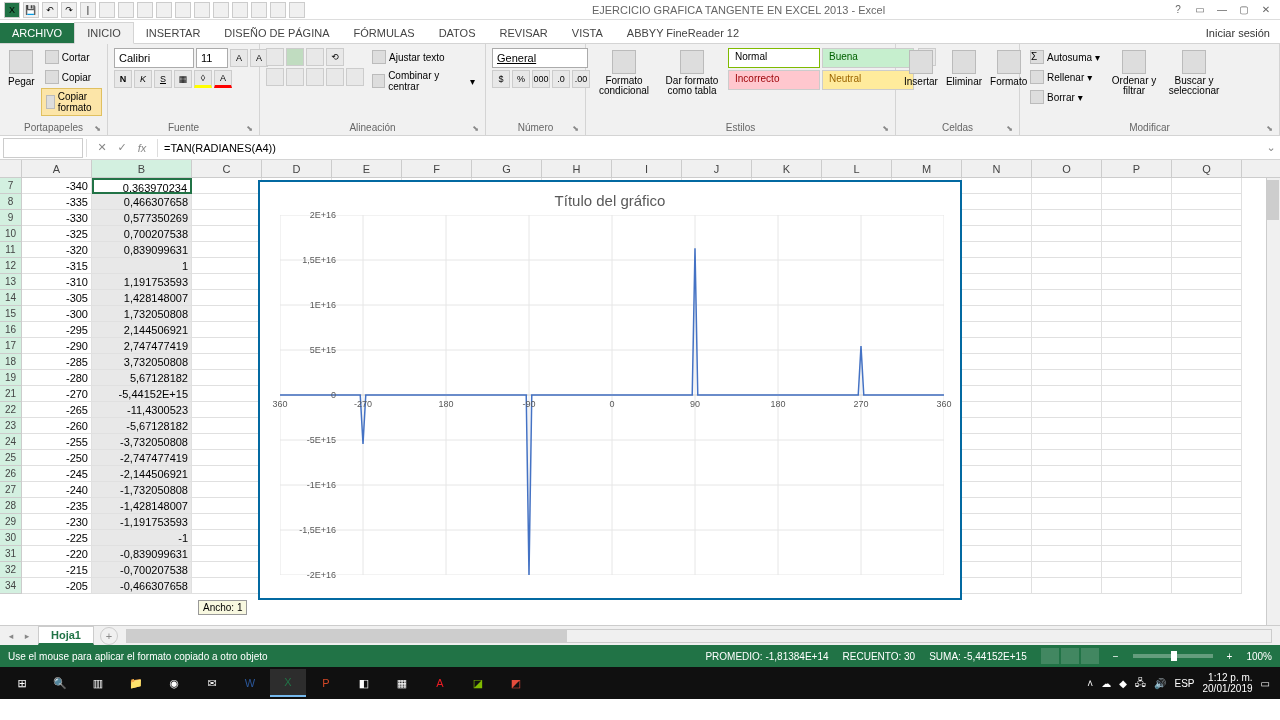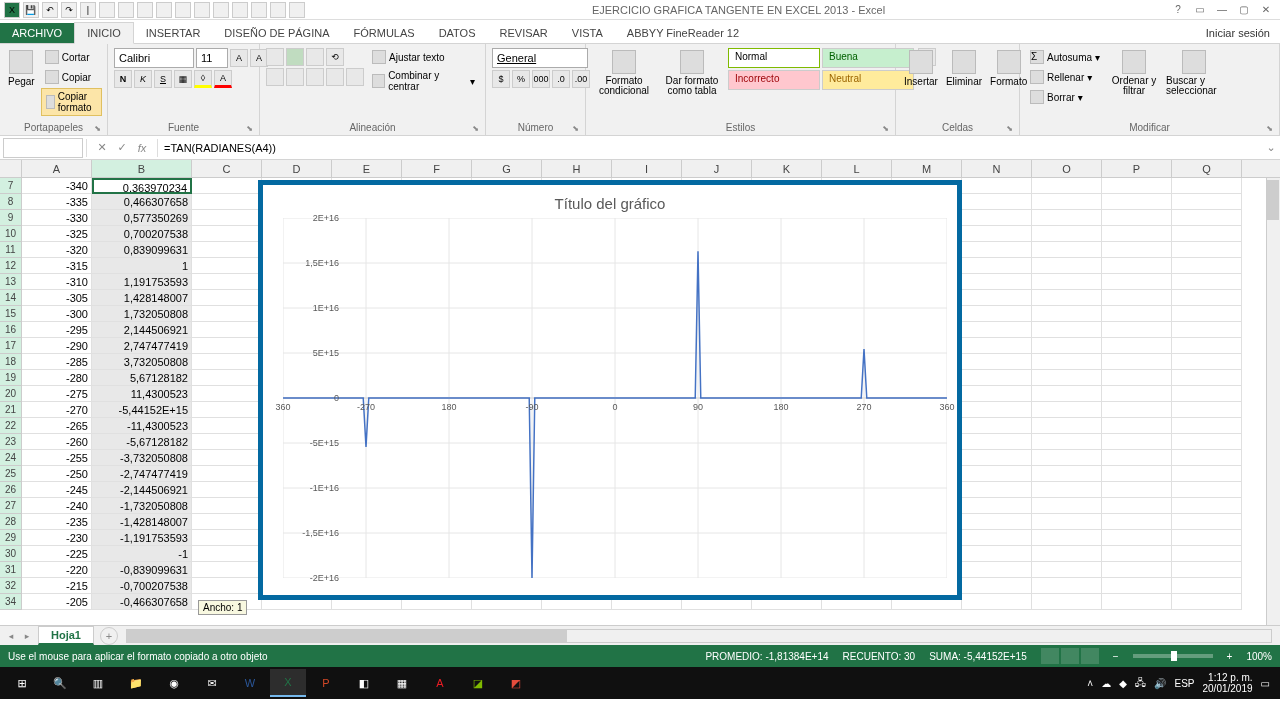--- a/index.html
+++ b/index.html
@@ -73,21 +73,21 @@
 .row-h.sel { background: #d3f0e0; }
 .cell { border-right: 1px solid #e0e0e0; border-bottom: 1px solid #e0e0e0; text-align: right; padding: 0 3px; font-size: 11px; line-height: 16px; white-space: nowrap; overflow: hidden; }
 .cell.selA { width: 70px; }
 .cell.selB { width: 100px; background: #e8e8e8; }
 .cell.selB.first { background: #fff; border: 2px solid #217346; }
 .cell.blank { width: 70px; }
 
 .tooltip { position: absolute; left: 198px; top: 440px; background: #f8f8e0; border: 1px solid #999; padding: 1px 4px; font-size: 10px; }
 
 
-.chart-obj { position: absolute; left: 258px; top: 20px; width: 704px; height: 420px; background: #fff; border: 5px solid #0369a1; }
+.chart-obj { position: absolute; left: 258px; top: 20px; width: 704px; height: 420px; background: #fff; border: 2px solid #0369a1; }
 .chart-title { text-align: center; font-size: 15px; color: #595959; padding: 10px 0 6px; }
 .plot { position: relative; width: 664px; height: 360px; margin: 0 20px; }
 .ylabel { position: absolute; right: 608px; font-size: 9px; color: #595959; transform: translateY(-50%); }
 .xlabel { position: absolute; top: 184px; font-size: 9px; color: #595959; transform: translateX(-50%); }
 .chart-line { position: absolute; stroke: #4472c4; stroke-width: 1.5; fill: none; }
 
 
 .sheet-bar { height: 20px; display: flex; align-items: center; background: #f0f0f0; border-top: 1px solid #ccc; }
 .sheet-nav { display: flex; gap: 2px; padding: 0 4px; }
 .sheet-nav-btn { width: 14px; color: #888; font-size: 9px; text-align: center; }
@@ -308,21 +308,21 @@
         <div class="small-btn"><span class="ico">Σ</span><span>Autosuma</span> ▾</div>
         <div class="small-btn"><span class="ico"></span><span>Rellenar</span> ▾</div>
         <div class="small-btn"><span class="ico"></span><span>Borrar</span> ▾</div>
       </div>
       <div class="big-btn">
           <div class="big-icon"></div>
           <span style="width:48px;white-space:normal;text-align:center;line-height:10px">Ordenar y filtrar</span>
         </div>
       <div class="big-btn">
           <div class="big-icon"></div>
-          <span style="width:56px;white-space:normal;text-align:left;line-height:10px">Buscar y seleccionar</span>
+          <span style="width:56px;white-space:normal;text-align:center;line-height:10px">Buscar y seleccionar</span>
         </div>
     </div>
     <div class="group-label">Modificar</div>
   </div>
 </div>
 
 <div class="formula-bar">
   <input class="name-box" value="" style="">
   <div class="fx-controls">
     <div class="fx-btn">✕</div>
@@ -594,40 +594,20 @@
         <div class="cell blank"></div>
         <div class="cell blank"></div>
         <div class="cell blank"></div>
         <div class="cell blank"></div>
         <div class="cell blank"></div>
       </div>
       <div class="row">
         <div class="row-h sel">19</div>
         <div class="cell selA">-280</div>
         <div class="cell selB">5,67128182</div>
-        <div class="cell blank"></div>
-        <div class="cell blank"></div>
-        <div class="cell blank"></div>
-        <div class="cell blank"></div>
-        <div class="cell blank"></div>
-        <div class="cell blank"></div>
-        <div class="cell blank"></div>
-        <div class="cell blank"></div>
-        <div class="cell blank"></div>
-        <div class="cell blank"></div>
-        <div class="cell blank"></div>
-        <div class="cell blank"></div>
-        <div class="cell blank"></div>
-        <div class="cell blank"></div>
-        <div class="cell blank"></div>
-      </div>
-      <div class="row">
-        <div class="row-h sel">20</div>
-        <div class="cell selA">-275</div>
-        <div class="cell selB">11,4300523</div>
         <div class="cell blank"></div>
         <div class="cell blank"></div>
         <div class="cell blank"></div>
         <div class="cell blank"></div>
         <div class="cell blank"></div>
         <div class="cell blank"></div>
         <div class="cell blank"></div>
         <div class="cell blank"></div>
         <div class="cell blank"></div>
         <div class="cell blank"></div>

